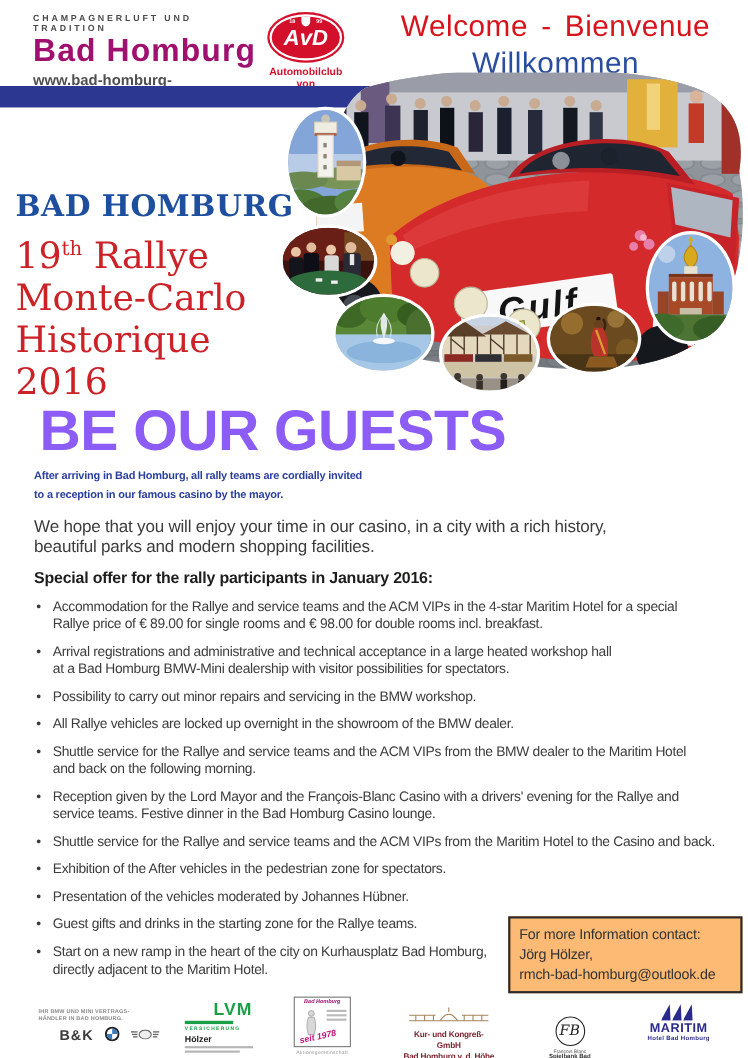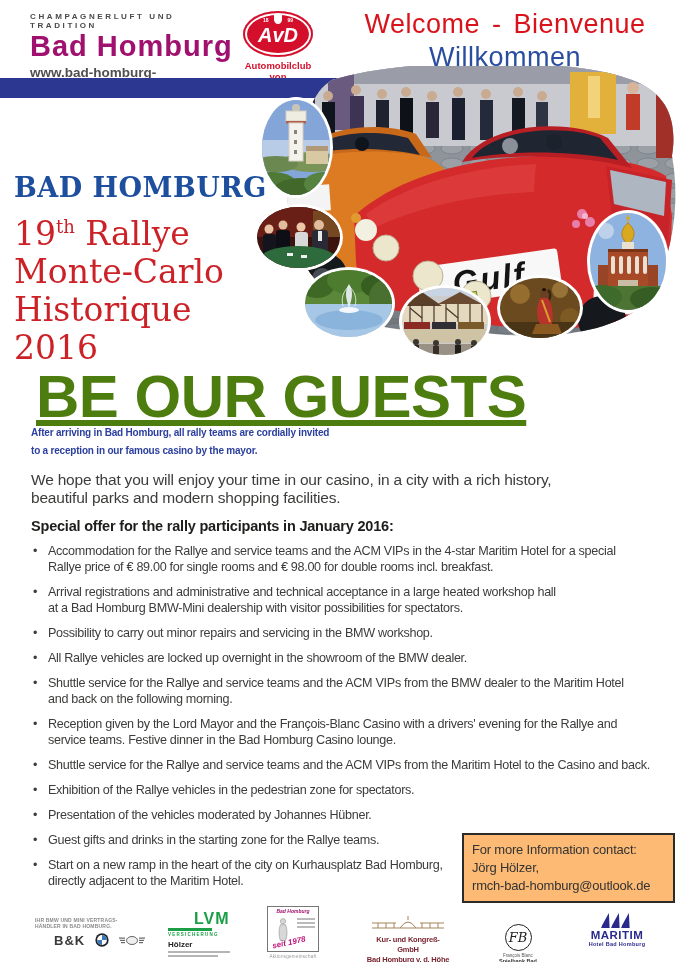--- a/index.html
+++ b/index.html
@@ -39,22 +39,22 @@
   .c-church{left:332px;top:152px;width:76px;height:97px;}
   .circle svg{display:block;}
   
   .titleblock{position:absolute;left:14px;top:172px;width:255px;}
   .titleblock .city{font-family:"DejaVu Serif",serif;font-weight:bold;font-size:27px;
                     color:#1d4f9e;letter-spacing:0.5px;}
   .titleblock .rallye{font-family:"DejaVu Serif",serif;font-size:33px;color:#cc2127;
                       line-height:38px;margin-top:5px;}
   .titleblock sup{font-size:18px;}
   
-  .h1{position:absolute;left:36px;top:362px;font-size:60px;font-weight:bold;color:#4d7c0f;
-      letter-spacing:-0.5px;text-decoration:underline;}
+  .h1{position:absolute;left:36px;top:362px;font-size:52px;font-weight:bold;color:#8b5cf6;
+      letter-spacing:-0.5px;}
   .lead-blue{position:absolute;left:31px;top:424px;font-size:10px;font-weight:bold;
              color:#2b3f9e;line-height:17.5px;letter-spacing:-0.2px;}
   .lead-gray{position:absolute;left:31px;top:471px;font-size:15.5px;color:#3c3c3b;
              line-height:17.5px;letter-spacing:-0.2px;}
   .offer-h{position:absolute;left:31px;top:518px;font-size:14.5px;font-weight:bold;
            color:#1d1d1b;letter-spacing:-0.2px;}
   ul.bullets{position:absolute;left:31px;top:543px;width:640px;margin:0;padding:0;list-style:none;}
   ul.bullets li{position:relative;padding-left:17px;font-size:12.6px;letter-spacing:-0.3px;
                 color:#3c3c3b;line-height:16px;margin-bottom:9px;}
   ul.bullets li::before{content:"•";position:absolute;left:2px;top:0;color:#3c3c3b;}
@@ -411,21 +411,21 @@
 Rallye price of € 89.00 for single rooms and € 98.00 for double rooms incl. breakfast.</span></li>
     <li><span>Arrival registrations and administrative and technical acceptance in a large heated workshop hall
 at a Bad Homburg BMW-Mini dealership with visitor possibilities for spectators.</span></li>
     <li><span>Possibility to carry out minor repairs and servicing in the BMW workshop.</span></li>
     <li><span>All Rallye vehicles are locked up overnight in the showroom of the BMW dealer.</span></li>
     <li><span>Shuttle service for the Rallye and service teams and the ACM VIPs from the BMW dealer to the Maritim Hotel
 and back on the following morning.</span></li>
     <li><span>Reception given by the Lord Mayor and the François-Blanc Casino with a drivers' evening for the Rallye and
 service teams. Festive dinner in the Bad Homburg Casino lounge.</span></li>
     <li><span>Shuttle service for the Rallye and service teams and the ACM VIPs from the Maritim Hotel to the Casino and back.</span></li>
-    <li><span>Exhibition of the Rallye vehicles in the pedestrian zone for spectators.</span></li>
+    <li><span>Exhibition of the After vehicles in the pedestrian zone for spectators.</span></li>
     <li><span>Presentation of the vehicles moderated by Johannes Hübner.</span></li>
     <li class="narrow"><span>Guest gifts and drinks in the starting zone for the Rallye teams.</span></li>
     <li class="narrow"><span>Start on a new ramp in the heart of the city on Kurhausplatz Bad Homburg,
 directly adjacent to the Maritim Hotel.</span></li>
   </ul>
 
   <div class="contact">
     <div>For more Information contact:</div>
     <div>Jörg Hölzer,</div>
     <div>rmch-bad-homburg@outlook.de</div>

